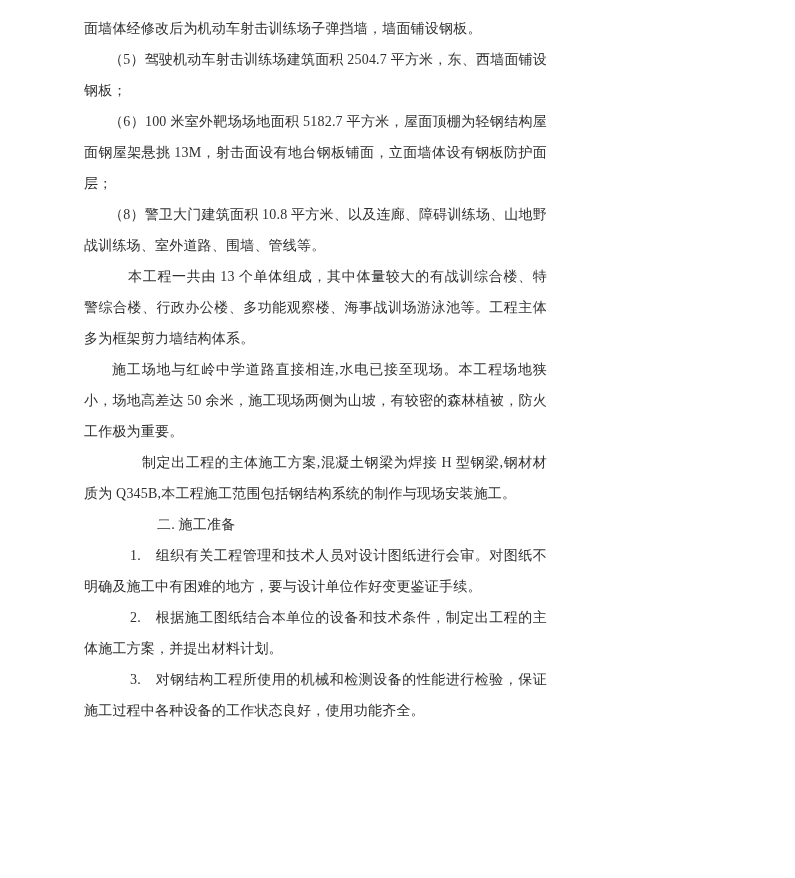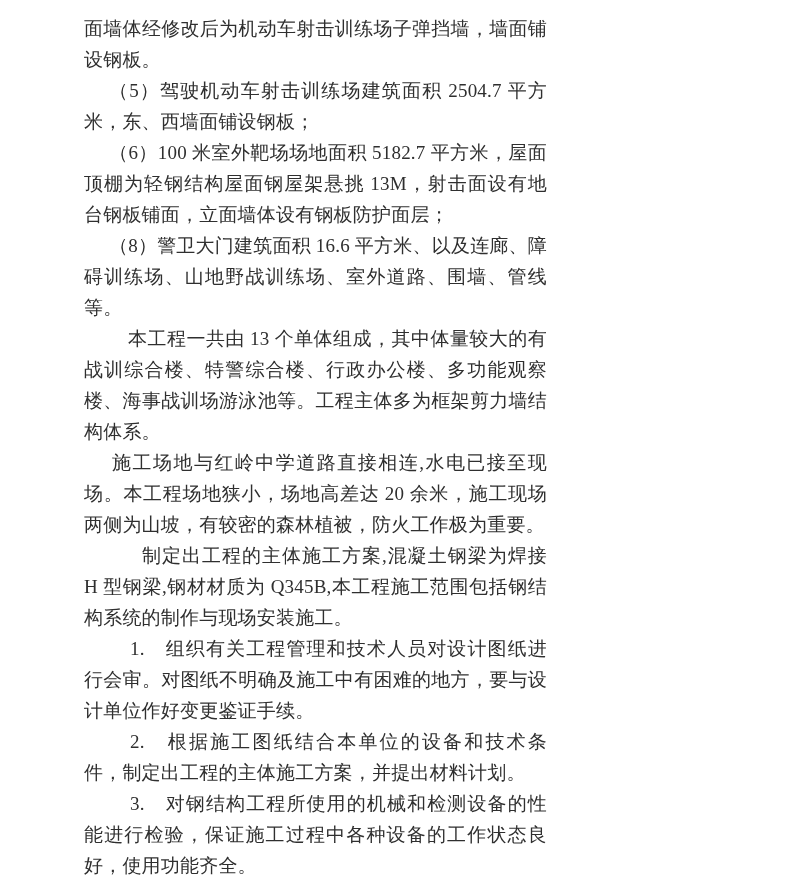--- a/index.html
+++ b/index.html
@@ -8,21 +8,21 @@
     background: #ffffff;
   }
   .doc-page {
     position: relative;
     width: 632px;
     height: 878px;
     box-sizing: border-box;
     background: #ffffff;
     padding: 13px 85px 0 84px;
     font-family: "Liberation Serif", "DejaVu Serif", serif;
-    font-size: 19px;
+    font-size: 14px;
     line-height: 31px;
     color: #2f2f2f;
     overflow: hidden;
   }
   .doc-page p {
     margin: 0;
     text-align: justify;
     letter-spacing: 0.2px;
   }
   
@@ -46,27 +46,28 @@
 <body>
 
 <div class="doc-page">
   <p class="p-body">面墙体经修改后为机动车射击训练场子弹挡墙，墙面铺设钢板。</p>
 
   <p class="p-item">（5）驾驶机动车射击训练场建筑面积 2504.7 平方米，东、西墙面铺设钢板；</p>
 
   <p class="p-item">（6）100 米室外靶场场地面积 5182.7 平方米，屋面顶棚为轻钢结构屋面钢屋架悬挑 13M，射击面设有地台钢板铺面，立面墙体设有钢板防护面层；</p>
 
 
-  <p class="p-item">（8）警卫大门建筑面积 16.6 平方米、以及连廊、障碍训练场、山地野战训练场、室外道路、围墙、管线等。</p>
+  <p class="p-item">（8）警卫大门建筑面积 10.8 平方米、以及连廊、障碍训练场、山地野战训练场、室外道路、围墙、管线等。</p>
 
   <p class="p-block-a">本工程一共由 13 个单体组成，其中体量较大的有战训综合楼、特警综合楼、行政办公楼、多功能观察楼、海事战训场游泳池等。工程主体多为框架剪力墙结构体系。</p>
 
-  <p class="p-block-b">施工场地与红岭中学道路直接相连,水电已接至现场。本工程场地狭小，场地高差达 20 余米，施工现场两侧为山坡，有较密的森林植被，防火工作极为重要。</p>
+  <p class="p-block-b">施工场地与红岭中学道路直接相连,水电已接至现场。本工程场地狭小，场地高差达 50 余米，施工现场两侧为山坡，有较密的森林植被，防火工作极为重要。</p>
 
   <p class="p-run">制定出工程的主体施工方案,混凝土钢梁为焊接 H 型钢梁,钢材材质为 Q345B,本工程施工范围包括钢结构系统的制作与现场安装施工。</p>
 
+  <p class="p-heading">二. 施工准备</p>
 
   <p class="p-num gap-lg">1.　组织有关工程管理和技术人员对设计图纸进行会审。对图纸不明确及施工中有困难的地方，要与设计单位作好变更鉴证手续。</p>
 
   <p class="p-num gap-md">2.　根据施工图纸结合本单位的设备和技术条件，制定出工程的主体施工方案，并提出材料计划。</p>
 
   <p class="p-num gap-md">3.　对钢结构工程所使用的机械和检测设备的性能进行检验，保证施工过程中各种设备的工作状态良好，使用功能齐全。</p>
 </div>
 
 </body></html>

